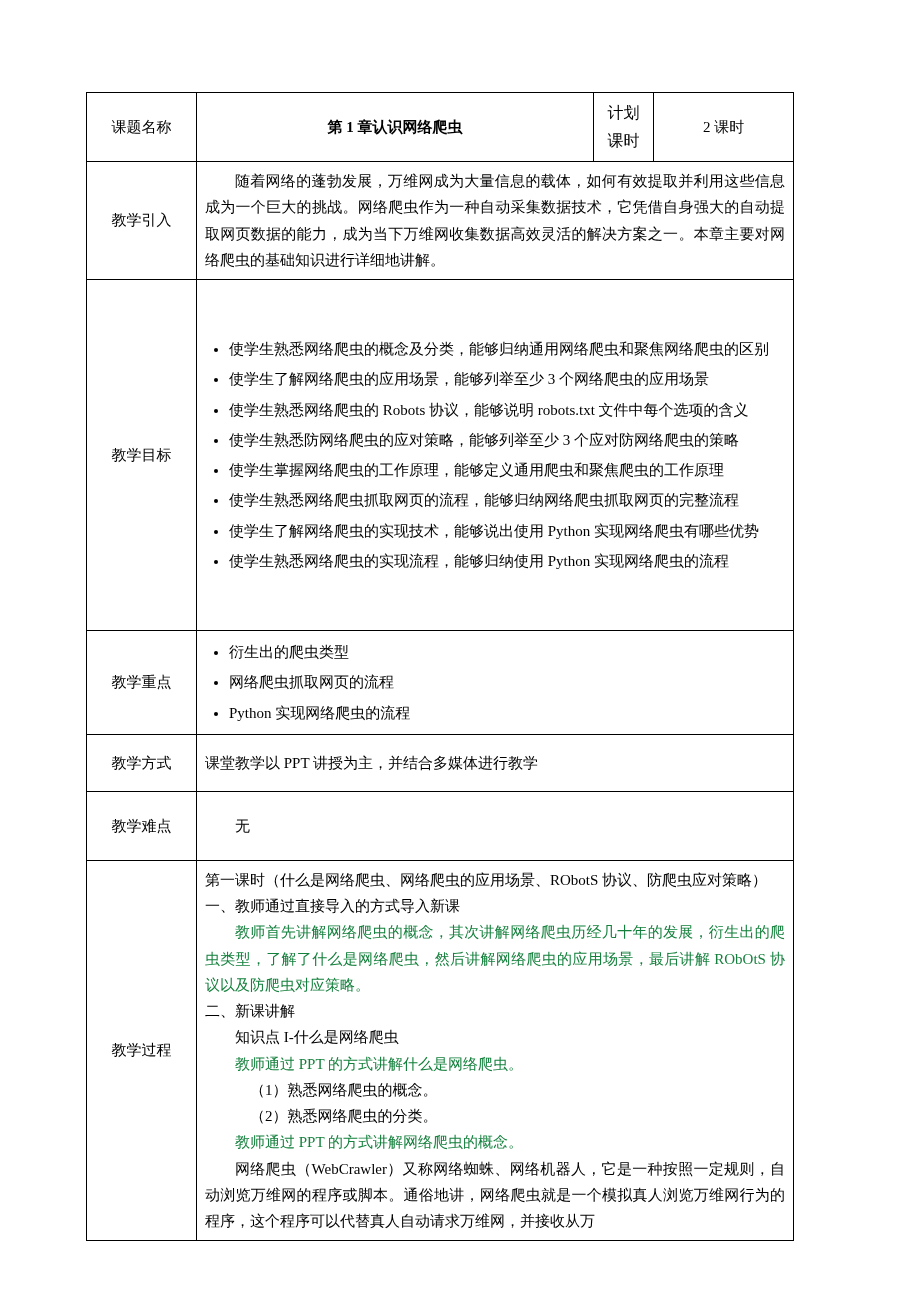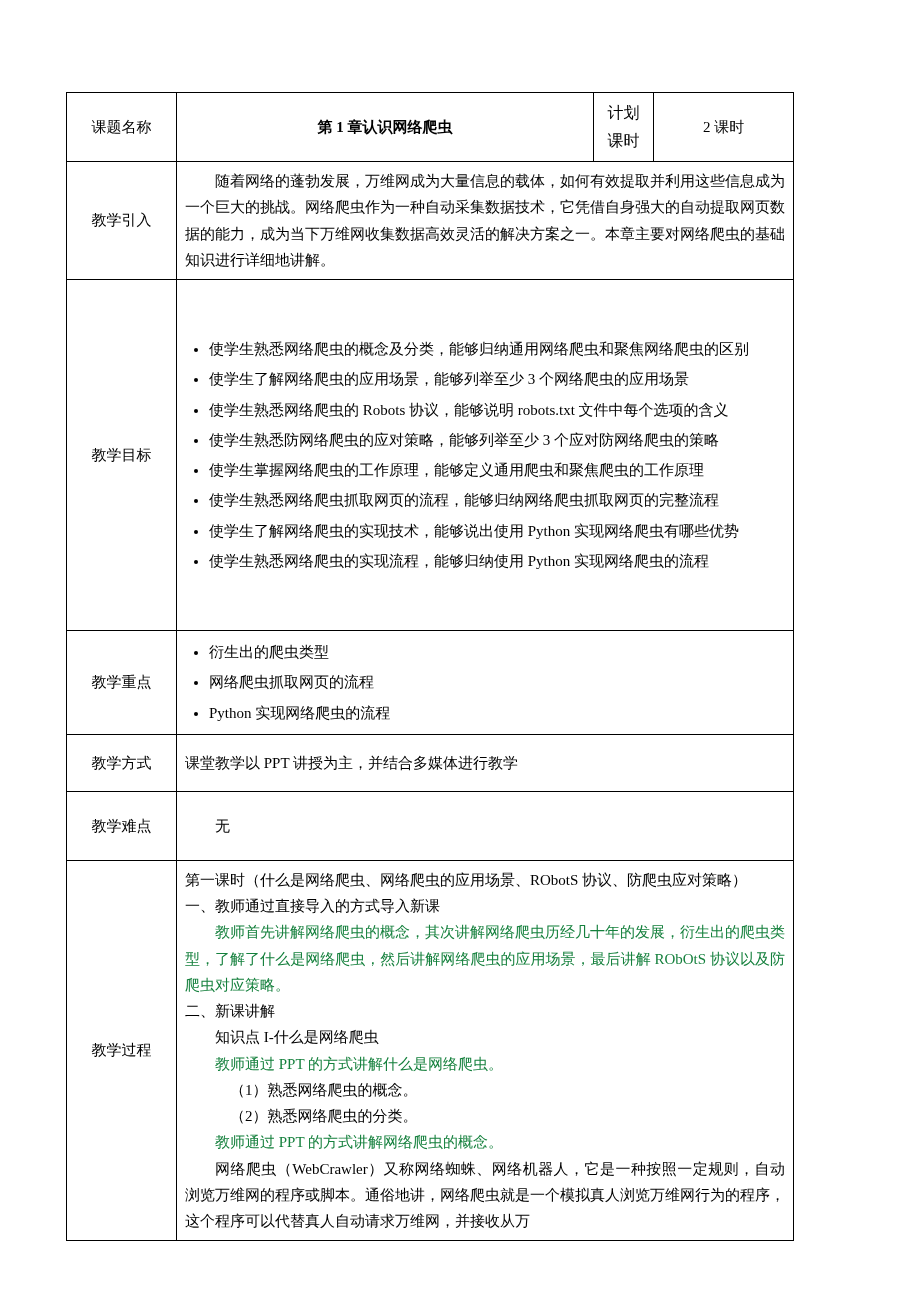--- a/index.html
+++ b/index.html
@@ -8,21 +8,21 @@
     background: #ffffff;
     font-family: "SimSun", "宋体", serif;
     font-size: 15px;
     color: #000000;
     line-height: 1.75;
   }
   .page {
     width: 920px;
     min-height: 1301px;
     box-sizing: border-box;
-    padding: 92px 126px 40px 66px;
+    padding: 92px 126px 40px 86px;
   }
   table.lesson {
     border-collapse: collapse;
     width: 100%;
     table-layout: fixed;
   }
   table.lesson td {
     border: 1px solid #000;
     padding: 6px 8px;
     vertical-align: middle;

